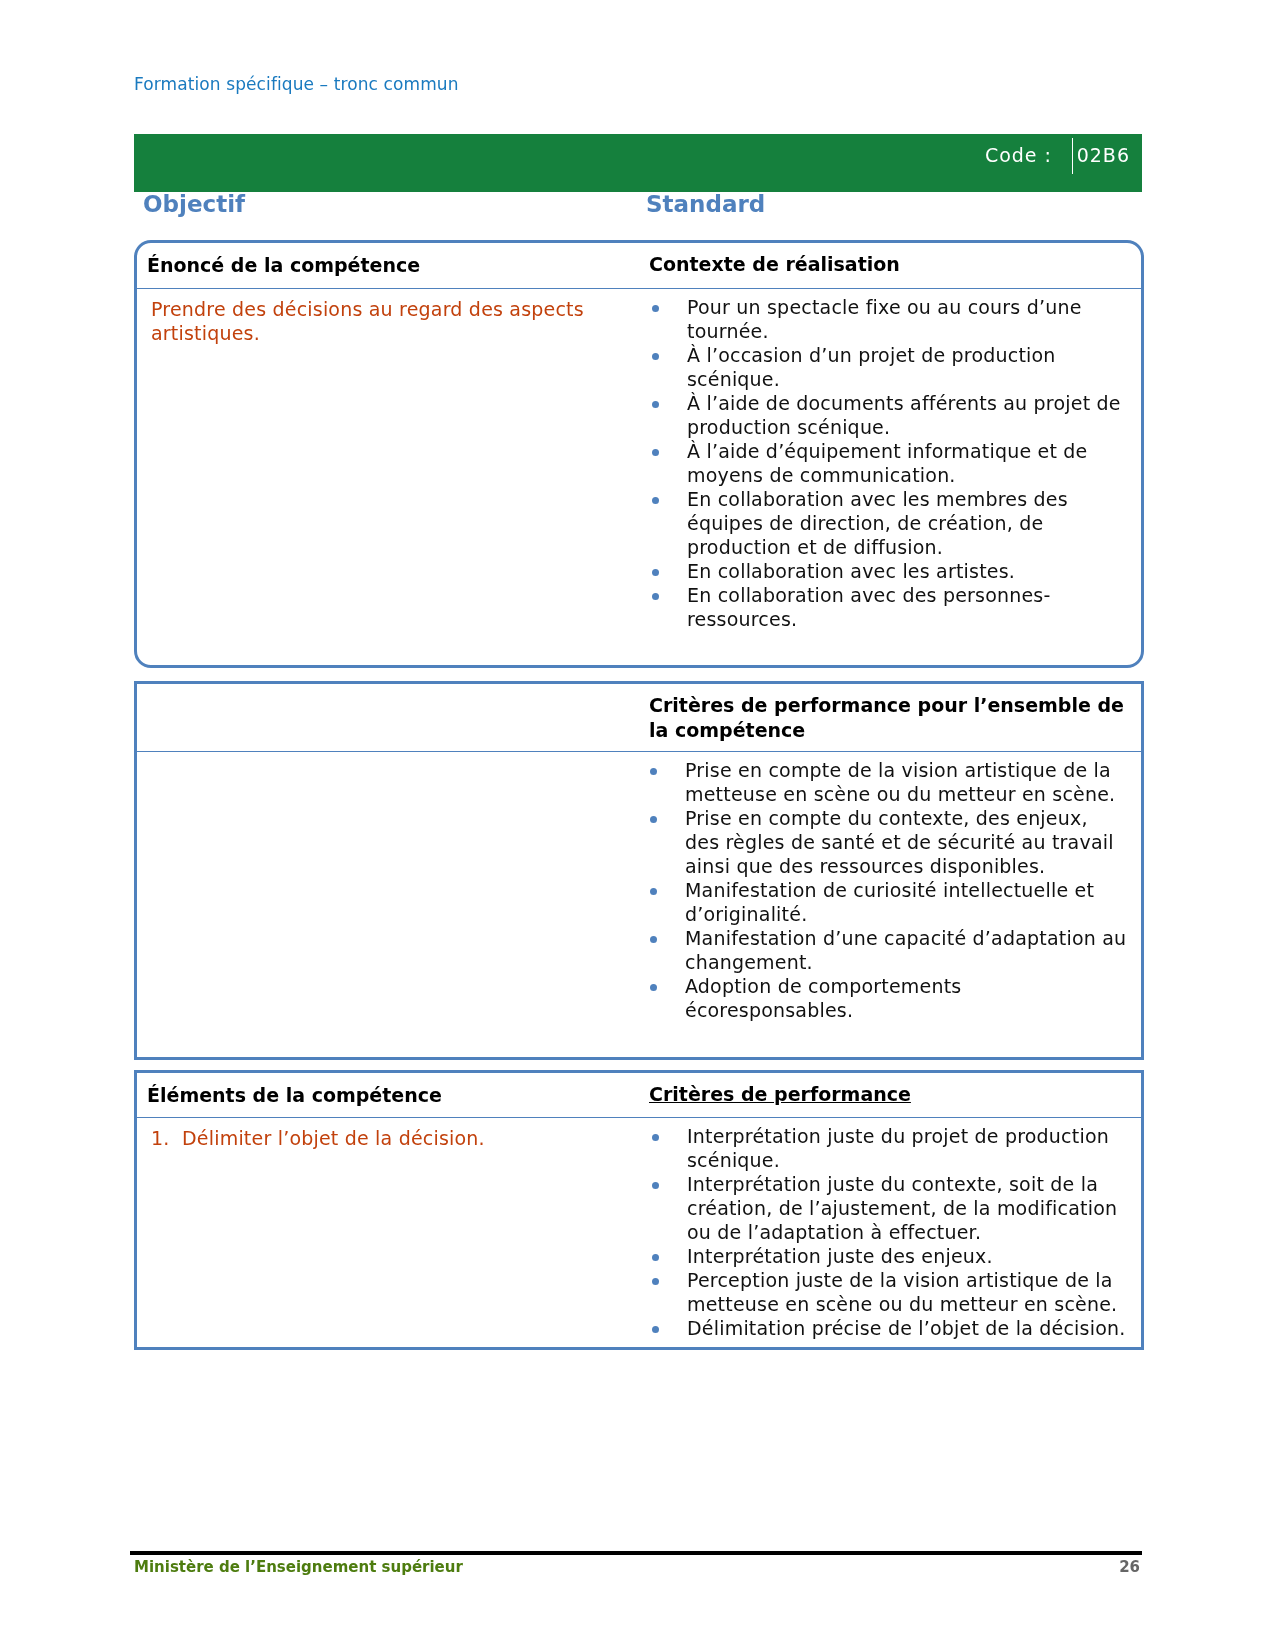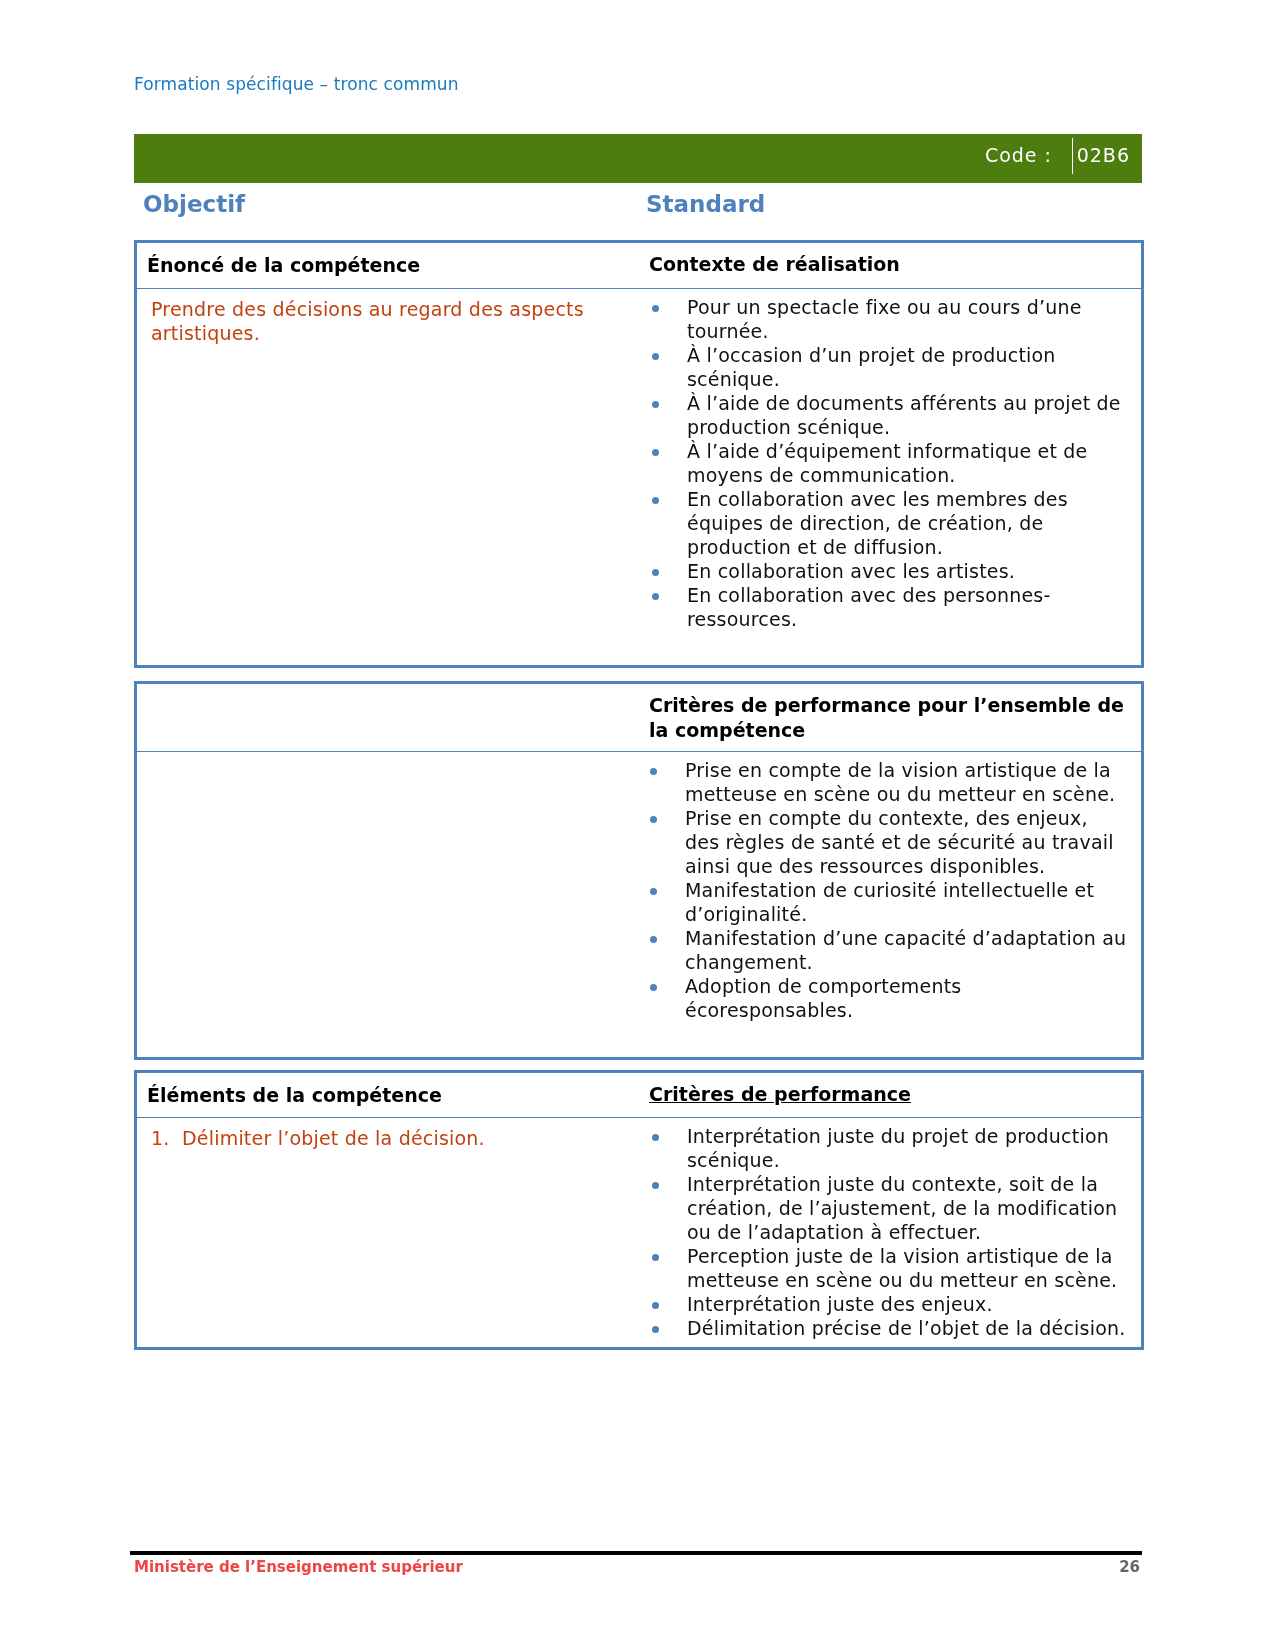--- a/index.html
+++ b/index.html
@@ -5,22 +5,22 @@
   html, body { margin: 0; padding: 0; background: #ffffff; }
   body {
     width: 1275px; height: 1650px; position: relative; overflow: hidden;
     font-family: "DejaVu Sans", sans-serif; color: #111;
   }
   .running-head {
     position: absolute; left: 134px; top: 74px;
     font-size: 17px; color: #1a7abf; letter-spacing: 0.1px;
   }
   .code-bar {
-    position: absolute; left: 134px; top: 134px; width: 1008px; height: 49px;
-    background: #4d7c0f;
+    position: absolute; left: 134px; top: 134px; width: 1008px; height: 58px;
+    background: #15803d;
   }
   .code-label {
     position: absolute; right: 90px; top: 10px;
     color: #ffffff; font-size: 19px; letter-spacing: 1px;
   }
   .code-sep {
     position: absolute; right: 69px; top: 4px; width: 1px; height: 36px; background: #ffffff;
   }
   .code-value {
     position: absolute; right: 12px; top: 10px;
@@ -58,41 +58,41 @@
     letter-spacing: 0.2px;
   }
   ul.bullets li .dot {
     position: absolute; left: 3px; top: 10px; width: 7px; height: 7px; border-radius: 50%;
     background: #4f81bd;
   }
   .footer-rule {
     position: absolute; left: 130px; top: 1551px; width: 1012px; height: 4px; background: #000;
   }
   .footer-left {
-    position: absolute; left: 134px; top: 1558px; font-size: 15px; font-weight: bold; color: #ef4444;
+    position: absolute; left: 134px; top: 1558px; font-size: 15px; font-weight: bold; color: #4d7c0f;
   }
   .footer-right {
     position: absolute; right: 135px; top: 1558px; font-size: 15px; font-weight: bold; color: #666;
   }
 </style>
 </head>
 <body>
 
 <div class="running-head">Formation spécifique – tronc commun</div>
 
 <div class="code-bar">
   <span class="code-label">Code :</span>
   <span class="code-sep"></span>
   <span class="code-value">02B6</span>
 </div>
 
 <div class="col-title left">Objectif</div>
 <div class="col-title right">Standard</div>
 
-<div class="box" style="top:240px; height:422px;">
+<div class="box" style="top:240px; height:422px;border-radius:17px;">
   <div class="hdr" style="height:45px;">
     <div class="hdr-cell left-cell" style="top:11px;">Énoncé de la compétence</div>
     <div class="hdr-cell right-cell" style="top:9px;">Contexte de réalisation</div>
   </div>
   <div class="body">
     <div class="plain" style="top:8px;">Prendre des décisions au regard des aspects artistiques.</div>
     <ul class="bullets" style="top:6px;">
       <li><span class="dot"></span><span>Pour un spectacle fixe ou au cours d’une tournée.</span></li>
       <li><span class="dot"></span><span>À l’occasion d’un projet de production scénique.</span></li>
       <li><span class="dot"></span><span>À l’aide de documents afférents au projet de production scénique.</span></li>
@@ -123,22 +123,22 @@
 <div class="box" style="top:1070px; height:274px;">
   <div class="hdr" style="height:44px;padding-left:36px;">
     <div class="hdr-cell left-cell" style="top:11px;">Éléments de la compétence</div>
     <div class="hdr-cell right-cell" style="top:9px;text-decoration:underline;">Critères de performance</div>
   </div>
   <div class="body">
     <div class="plain" style="top:8px; white-space:pre;">1.  Délimiter l’objet de la décision.</div>
     <ul class="bullets" style="top:6px;">
       <li><span class="dot"></span><span>Interprétation juste du projet de production scénique.</span></li>
       <li><span class="dot"></span><span>Interprétation juste du contexte, soit de la création, de l’ajustement, de la modification ou de l’adaptation à effectuer.</span></li>
+      <li><span class="dot"></span><span>Interprétation juste des enjeux.</span></li>
       <li><span class="dot"></span><span>Perception juste de la vision artistique de la metteuse en scène ou du metteur en scène.</span></li>
-      <li><span class="dot"></span><span>Interprétation juste des enjeux.</span></li>
       <li><span class="dot"></span><span>Délimitation précise de l’objet de la décision.</span></li>
     </ul>
   </div>
 </div>
 
 <div class="footer-rule"></div>
 <div class="footer-left">Ministère de l’Enseignement supérieur</div>
 <div class="footer-right">26</div>
 
 </body></html>

